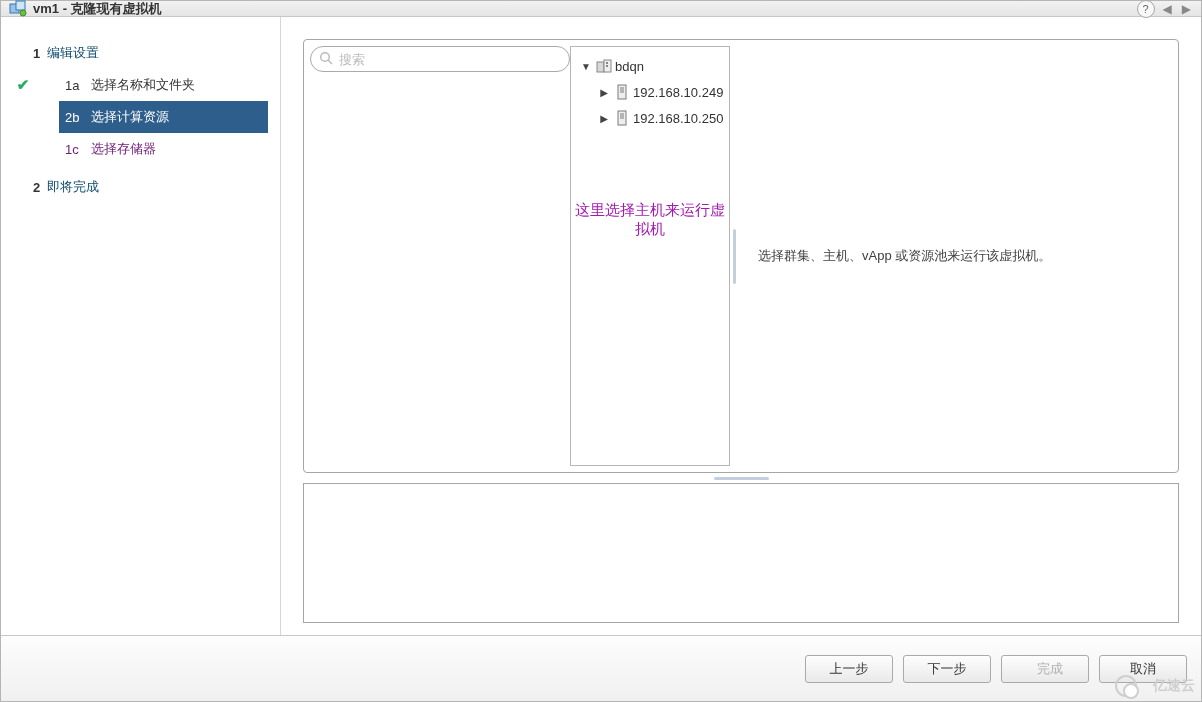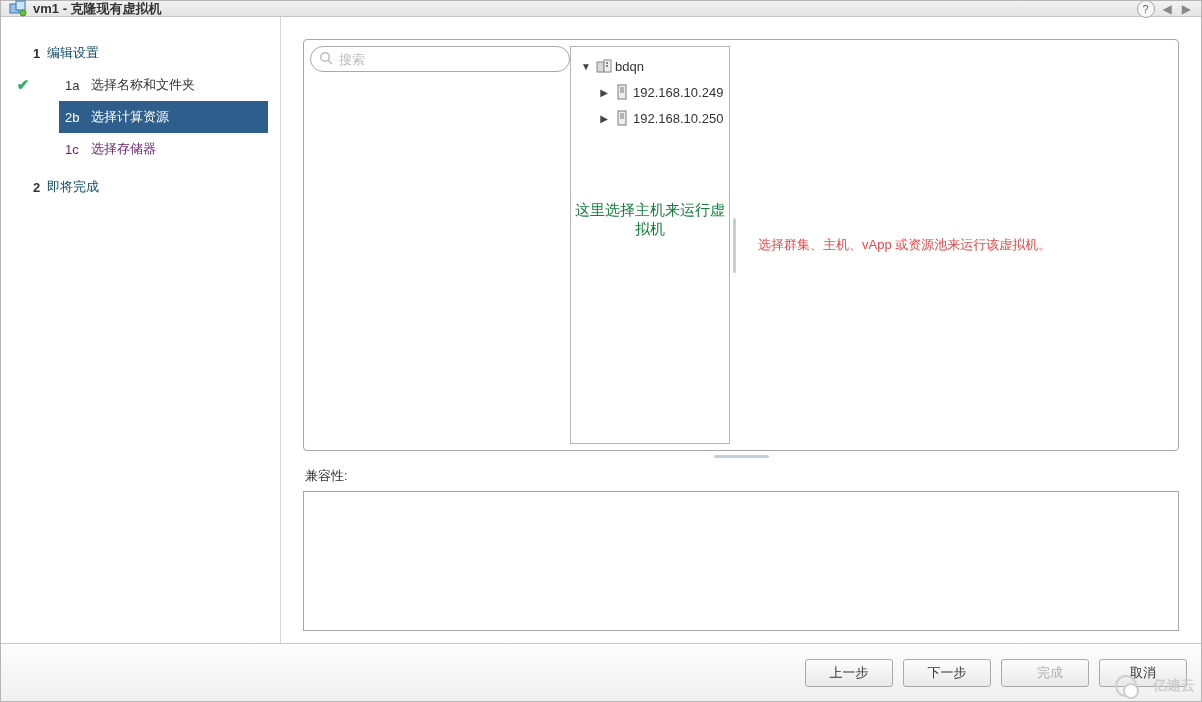--- a/index.html
+++ b/index.html
@@ -180,21 +180,21 @@
     text-align: center;
   }
   .node-icon {
     width: 18px; height: 16px;
     display: inline-flex; align-items: center; justify-content: center;
     margin: 0 2px;
   }
   .tree-label { color: #333; }
   .tree-child { padding-left: 18px; }
   .annotation {
-    color: #15803d;
+    color: #a21caf;
     font-size: 15px;
     margin-top: 70px;
     text-align: center;
   }
   .vdivider {
     width: 8px;
     display: flex;
     align-items: center;
     justify-content: center;
   }
@@ -202,21 +202,21 @@
     width: 3px;
     height: 55px;
     background: #c3d0db;
     border-radius: 2px;
   }
   .info-col {
     flex: 1;
     display: flex;
     align-items: center;
     padding: 0 20px;
-    color: #ef4444;
+    color: #404040;
   }
   .hsplit {
     height: 10px;
     display: flex;
     align-items: center;
     justify-content: center;
   }
   .hsplit-inner {
     width: 55px; height: 3px;
     background: #c3d0db;
@@ -227,21 +227,21 @@
     color: #333;
   }
   .compat-panel {
     border: 1px solid #a6a6a6;
     height: 140px;
     margin-bottom: 12px;
     background: #fff;
   }
   .footer {
     border-top: 1px solid #c7c7c7;
-    height: 58px;
+    height: 66px;
     display: flex;
     align-items: center;
     justify-content: flex-end;
     padding: 0 14px;
     background: linear-gradient(#fdfdfd 0%, #f0f0f0 100%);
   }
   .btn {
     min-width: 88px;
     height: 28px;
     border: 1px solid #aaa;
@@ -415,21 +415,20 @@
 
         <div class="info-col">
           <span>选择群集、主机、vApp 或资源池来运行该虚拟机。</span>
         </div>
       </div>
 
       <div class="hsplit">
         <div class="hsplit-inner"></div>
       </div>
 
-      <div class="compat-label">兼容性:</div>
       <div class="compat-panel"></div>
 
     </div>
   </div>
 
   <div class="footer">
     <button class="btn">上一步</button>
     <button class="btn">下一步</button>
     <button class="btn disabled">完成</button>
     <button class="btn">取消</button>

